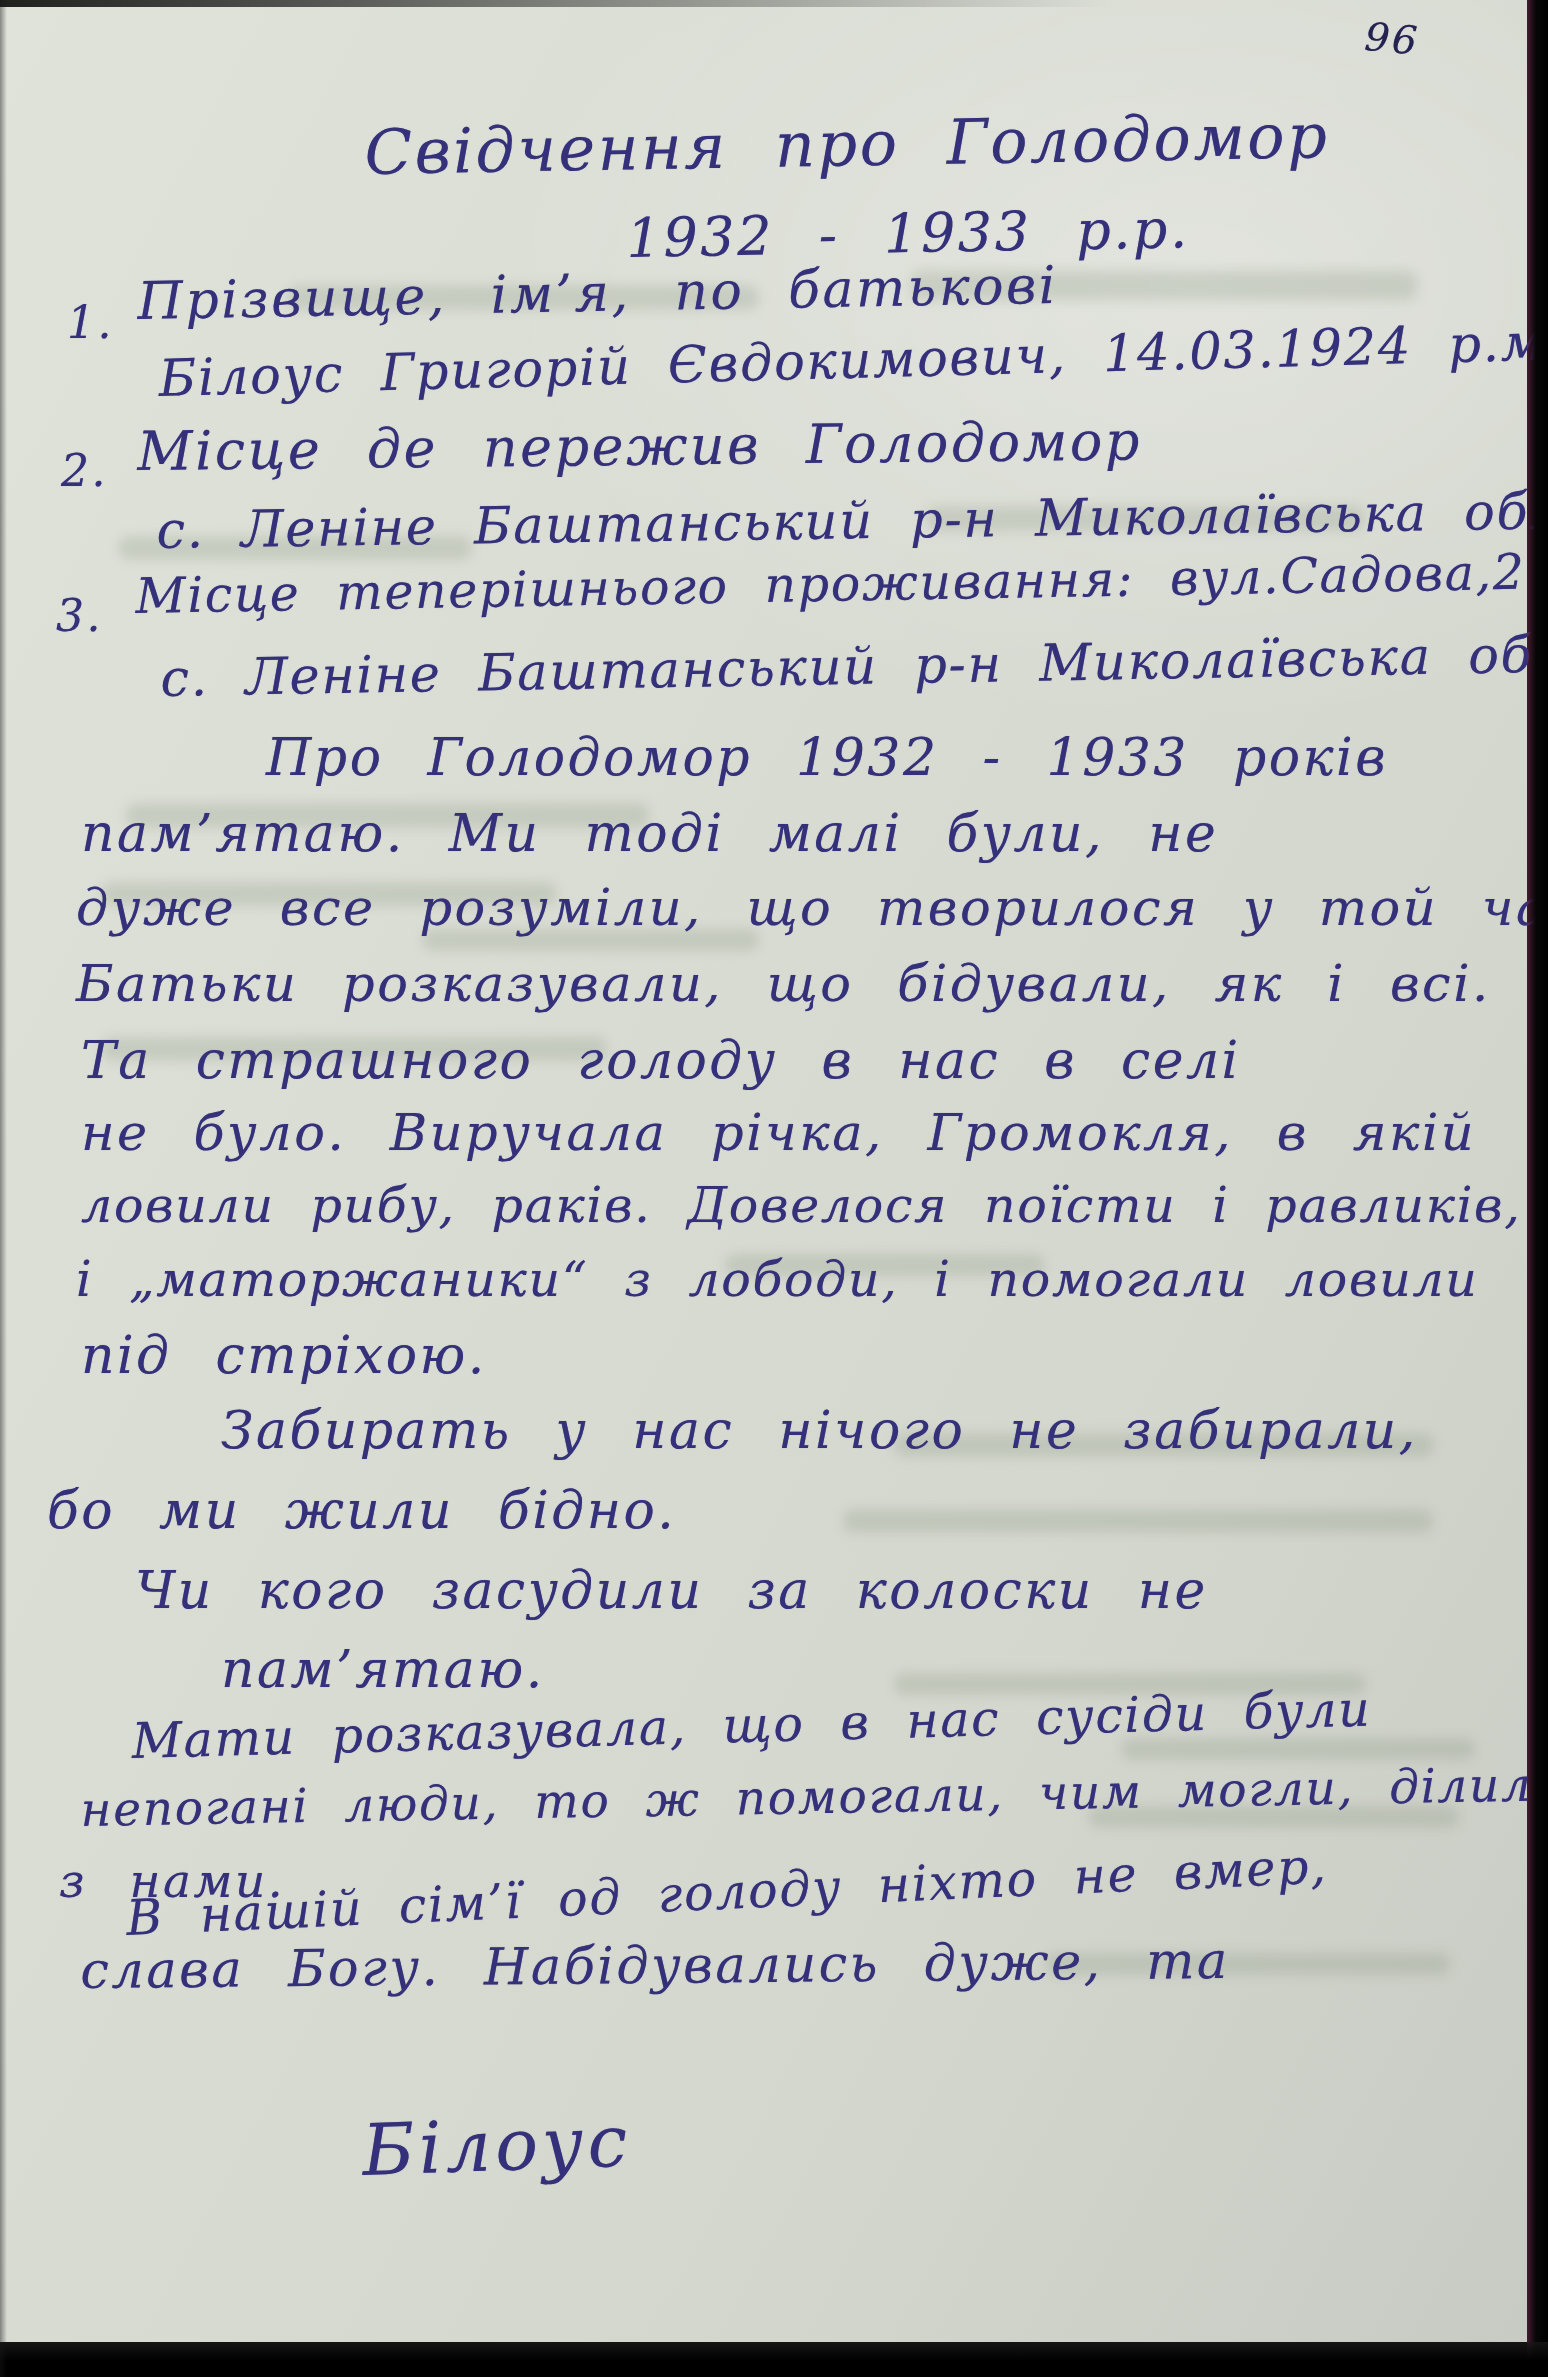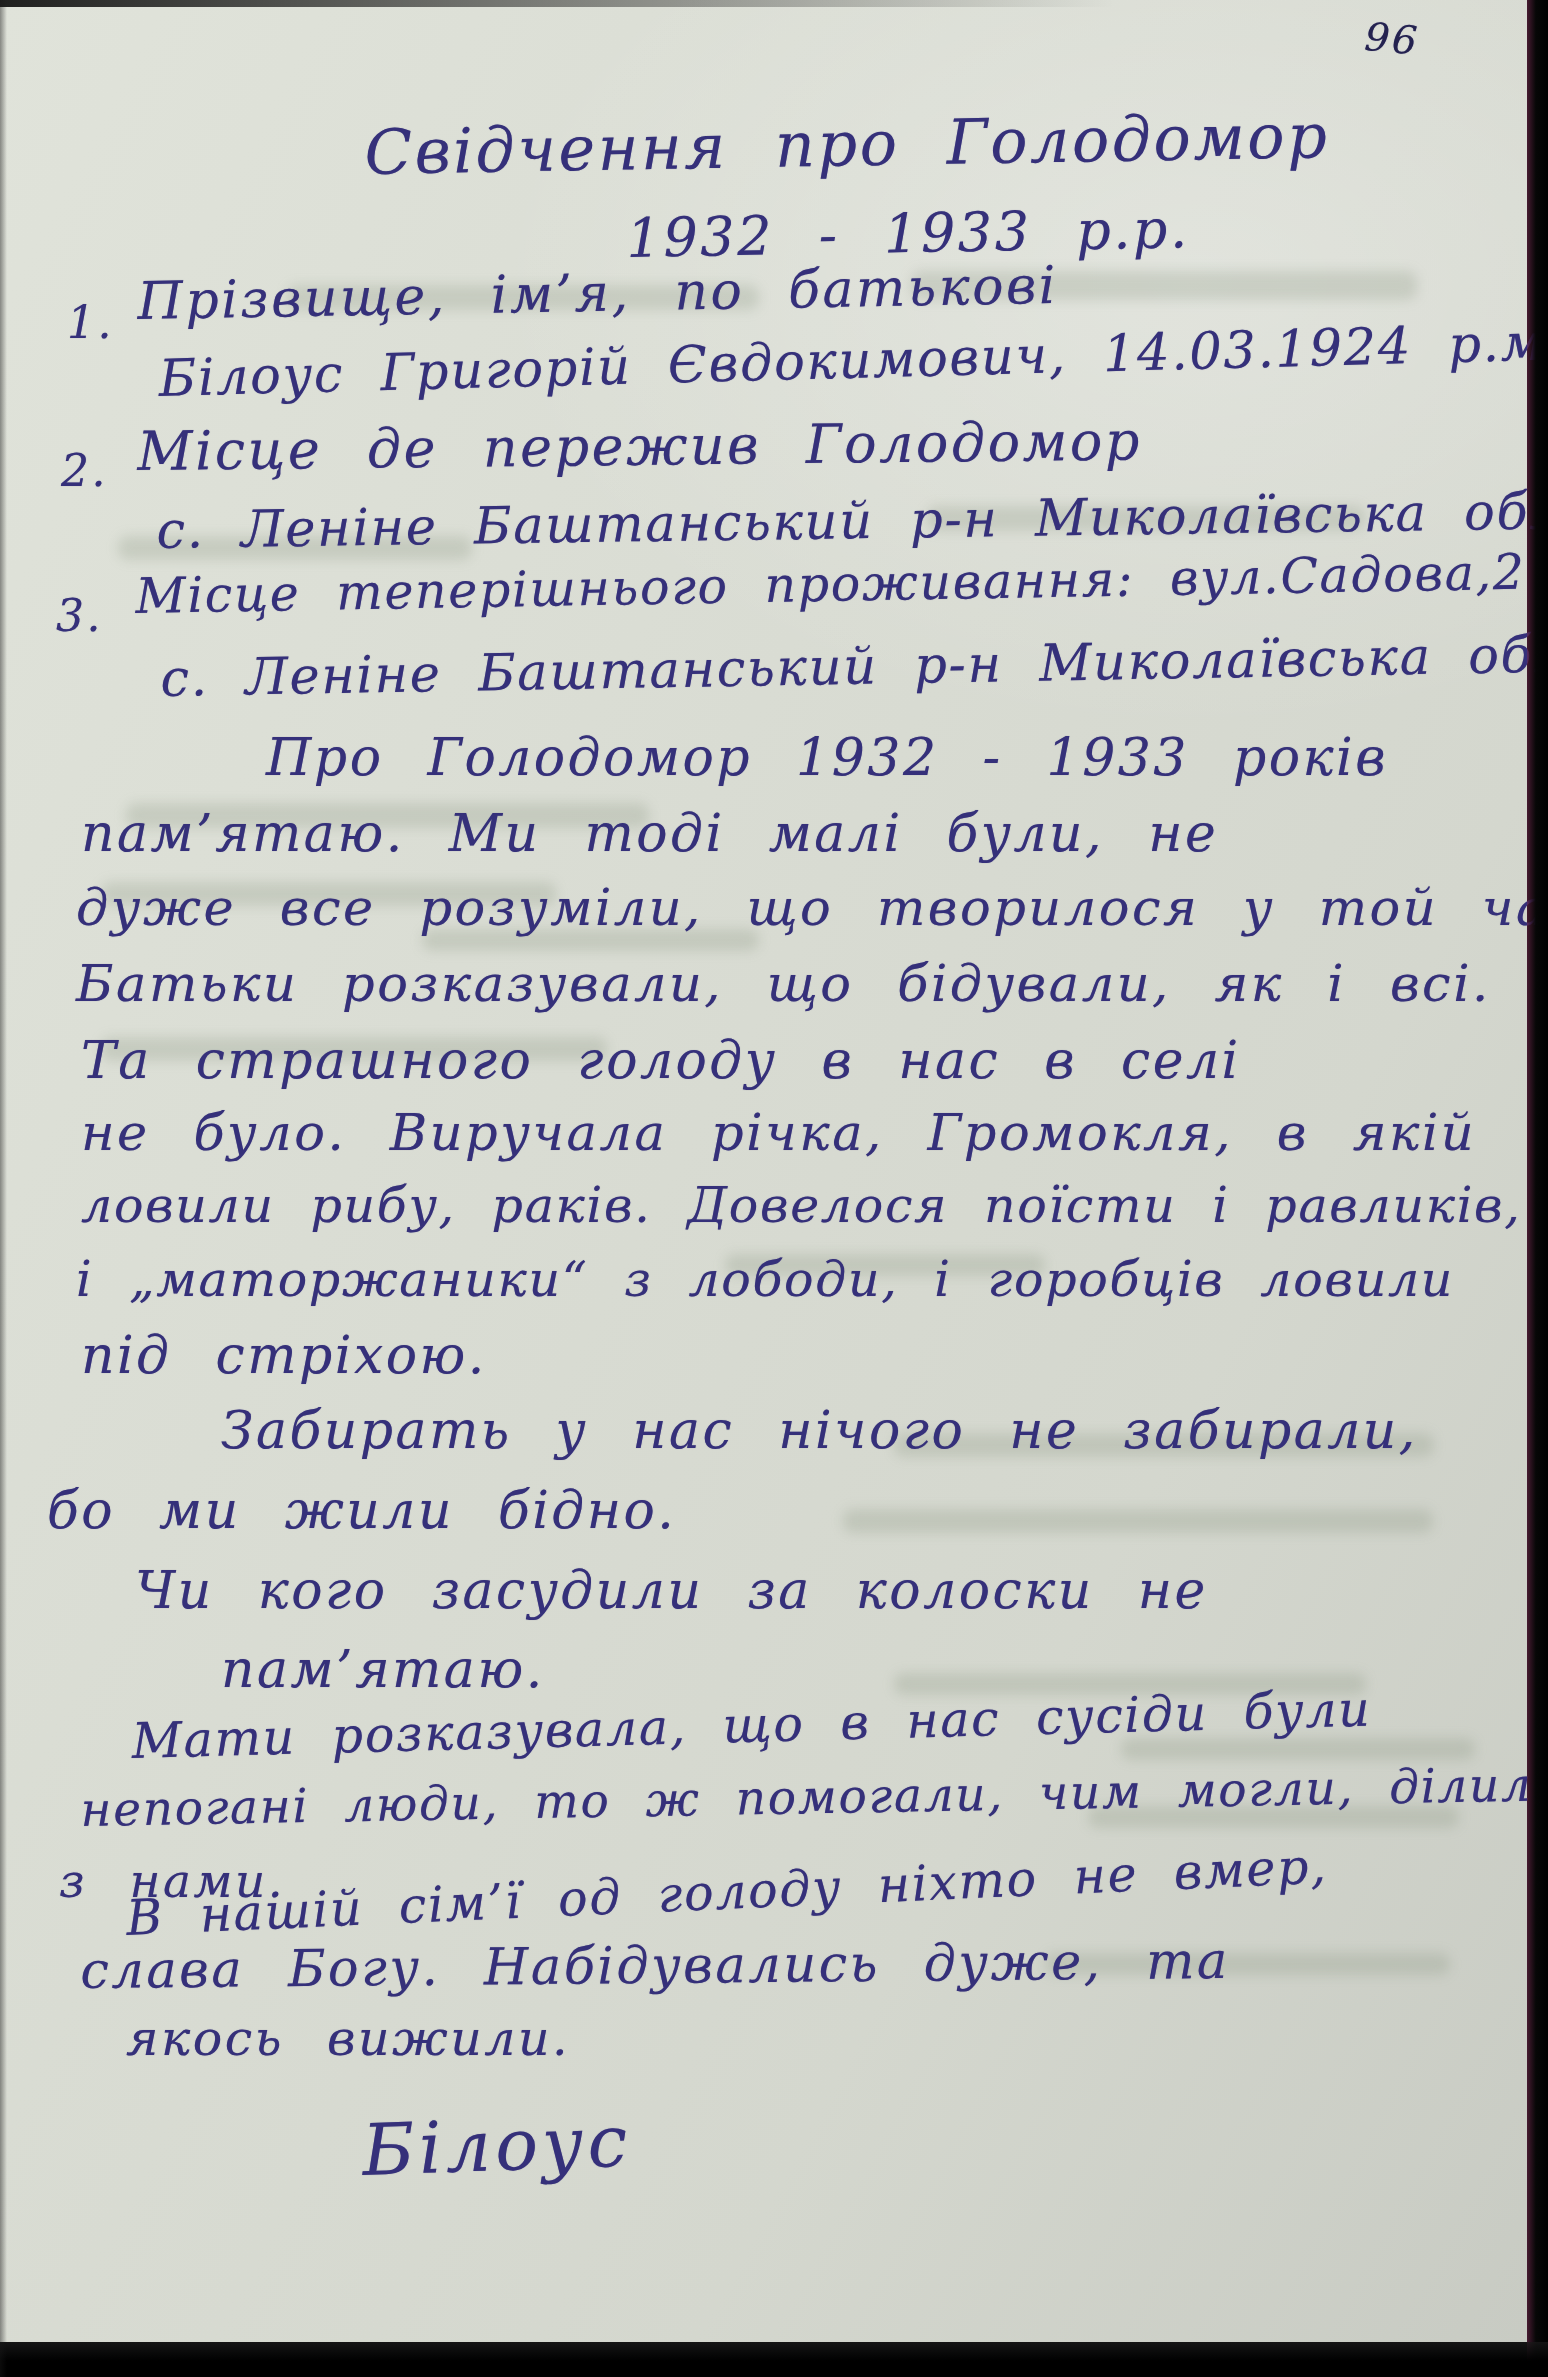--- a/index.html
+++ b/index.html
@@ -90,32 +90,31 @@
     <div class="hw small" style="left:135px;top:568px;font-size:49px;transform:rotate(-1deg);">Місце теперішнього проживання: вул.Садова,2</div>
     <div class="hw small" style="left:160px;top:649px;font-size:51px;transform:rotate(-1deg);">с. Леніне Баштанський р-н Миколаївська обл.</div>
 
     <div class="hw" style="left:246px;top:727px;font-size:52px;margin-left:20px;">Про Голодомор 1932 - 1933 років</div>
     <div class="hw" style="left:81px;top:803px;font-size:52px;">пам’ятаю. Ми тоді малі були, не</div>
     <div class="hw" style="left:76px;top:878px;font-size:51px;">дуже все розуміли, що творилося у той час.</div>
     <div class="hw" style="left:81px;top:1030px;font-size:52px;">Та страшного голоду в нас в селі</div>
     <div class="hw" style="left:76px;top:954px;font-size:51px;">Батьки розказували, що бідували, як і всі.</div>
     <div class="hw" style="left:81px;top:1103px;font-size:51px;">не було. Виручала річка, Громокля, в якій</div>
     <div class="hw small" style="left:81px;top:1177px;font-size:49px;">ловили рибу, раків. Довелося поїсти і равликів,</div>
-    <div class="hw small" style="left:76px;top:1251px;font-size:49px;">і „маторжаники“ з лободи, і горобців ловили</div>
+    <div class="hw small" style="left:76px;top:1251px;font-size:49px;">і „маторжаники“ з лободи, і помогали ловили</div>
     <div class="hw" style="left:81px;top:1325px;font-size:52px;">під стріхою.</div>
     <div class="hw" style="left:221px;top:1400px;font-size:52px;">Забирать у нас нічого не забирали,</div>
     <div class="hw" style="left:47px;top:1480px;font-size:52px;">бо ми жили бідно.</div>
     <div class="hw" style="left:135px;top:1560px;font-size:52px;">Чи кого засудили за колоски не</div>
     <div class="hw" style="left:221px;top:1639px;font-size:52px;">пам’ятаю.</div>
     <div class="hw small" style="left:131px;top:1713px;font-size:49px;transform:rotate(-1.5deg);">Мати розказувала, що в нас сусіди були</div>
     <div class="hw small" style="left:80px;top:1782px;font-size:47px;transform:rotate(-1deg);">непогані люди, то ж помогали, чим могли, ділилися</div>
     <div class="hw" style="left:59px;top:1853px;font-size:47px;">з нами.</div>
     <div class="hw small" style="left:125px;top:1890px;font-size:49px;transform:rotate(-2.5deg);">В нашій сім’ї од голоду ніхто не вмер,</div>
     <div class="hw" style="left:80px;top:1941px;font-size:51px;transform:rotate(-0.5deg);">слава Богу. Набідувались дуже, та</div>
-    <div class="hw" style="left:126px;top:2010px;font-size:49px;">якось вижили.</div>
 
     <div class="hw" style="left:361px;top:2109px;font-size:71px;transform:rotate(-2deg);letter-spacing:4.2px;">Білоус</div>
 
   </div>
 
   <div class="edge" id="edge-right"></div>
   <div class="edge" id="edge-bottom"></div>
   <div class="edge" id="edge-top"></div>
   <div class="edge" id="edge-left"></div>
 </div>

